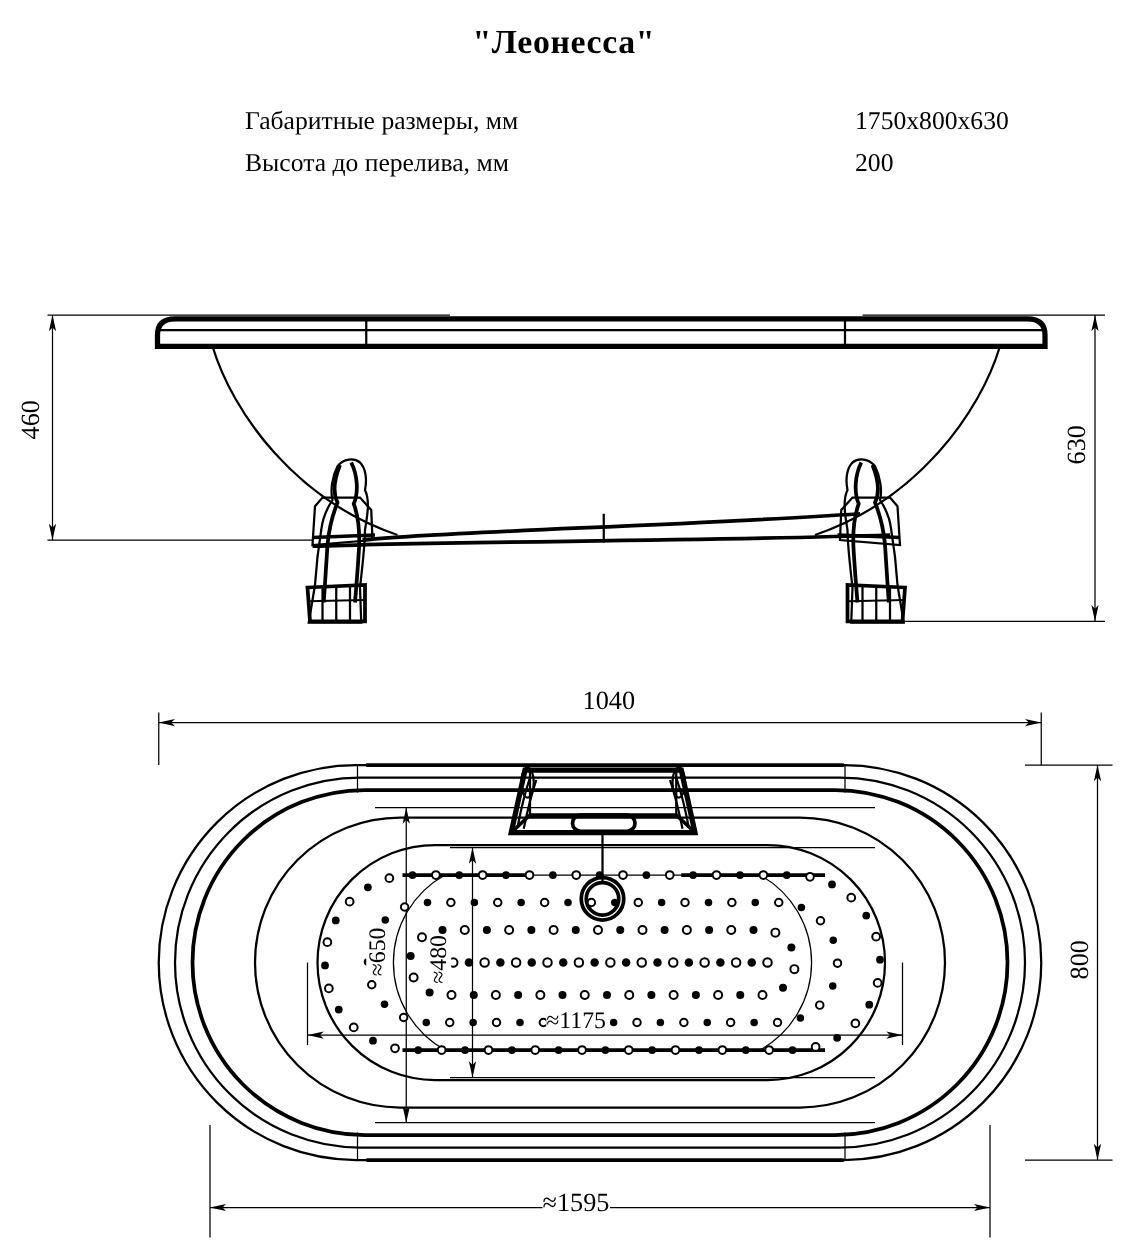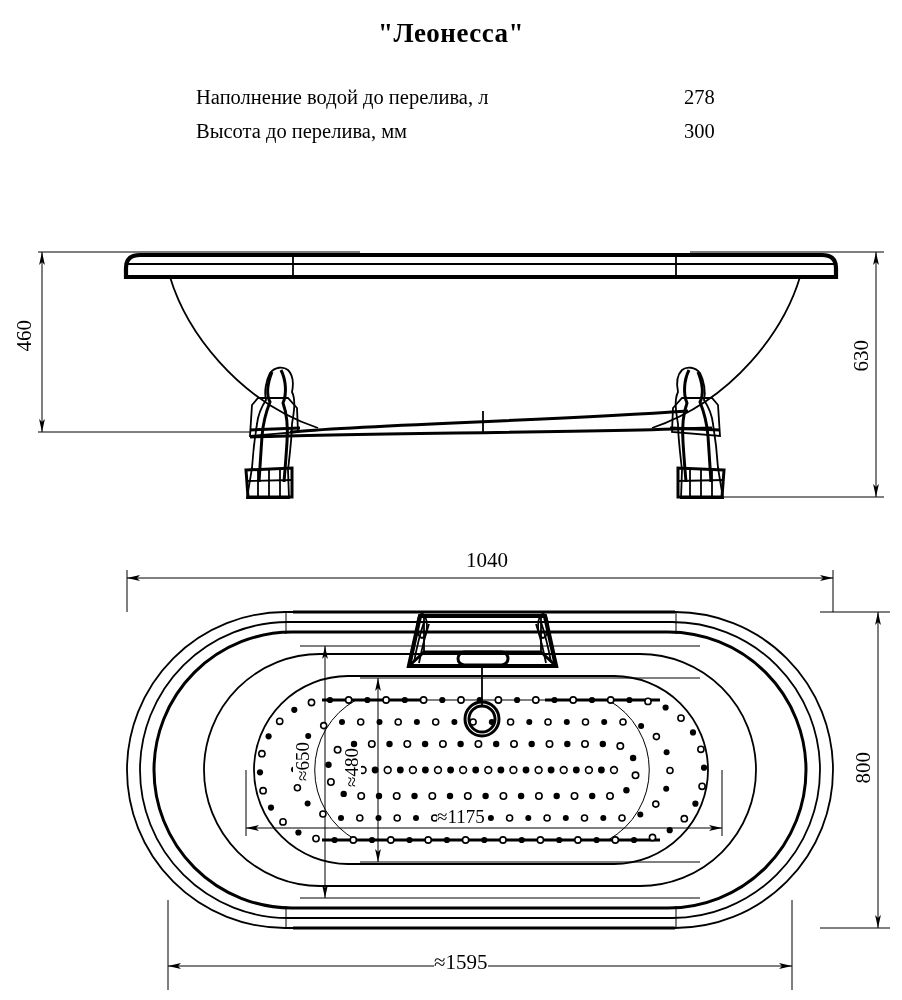--- a/index.html
+++ b/index.html
@@ -31,26 +31,26 @@
 </style>
 </head>
 <body>
 
 <div id="sheet">
 
   <div class="title">"Леонесса"</div>
 
   <div class="spec-table">
     <div class="spec-row">
-      <div class="spec-label">Наполнение водой до перелива, л</div>
-      <div class="spec-value">278</div>
+      <div class="spec-label">Габаритные размеры, мм</div>
+      <div class="spec-value">1750x800x630</div>
     </div>
     <div class="spec-row">
       <div class="spec-label">Высота до перелива, мм</div>
-      <div class="spec-value">300</div>
+      <div class="spec-value">200</div>
     </div>
   </div>
 
   <svg viewBox="0 0 902 1000">
     <defs>
       <marker id="arrL" markerWidth="14" markerHeight="9" refX="13" refY="4.5" orient="auto" markerUnits="userSpaceOnUse">
         <path d="M13,4.5 L0,1.6 L3,4.5 L0,7.4 Z" fill="#000"></path>
       </marker>
       <marker id="arrR" markerWidth="14" markerHeight="9" refX="1" refY="4.5" orient="auto" markerUnits="userSpaceOnUse">
         <path d="M1,4.5 L14,1.6 L11,4.5 L14,7.4 Z" fill="#000"></path>

